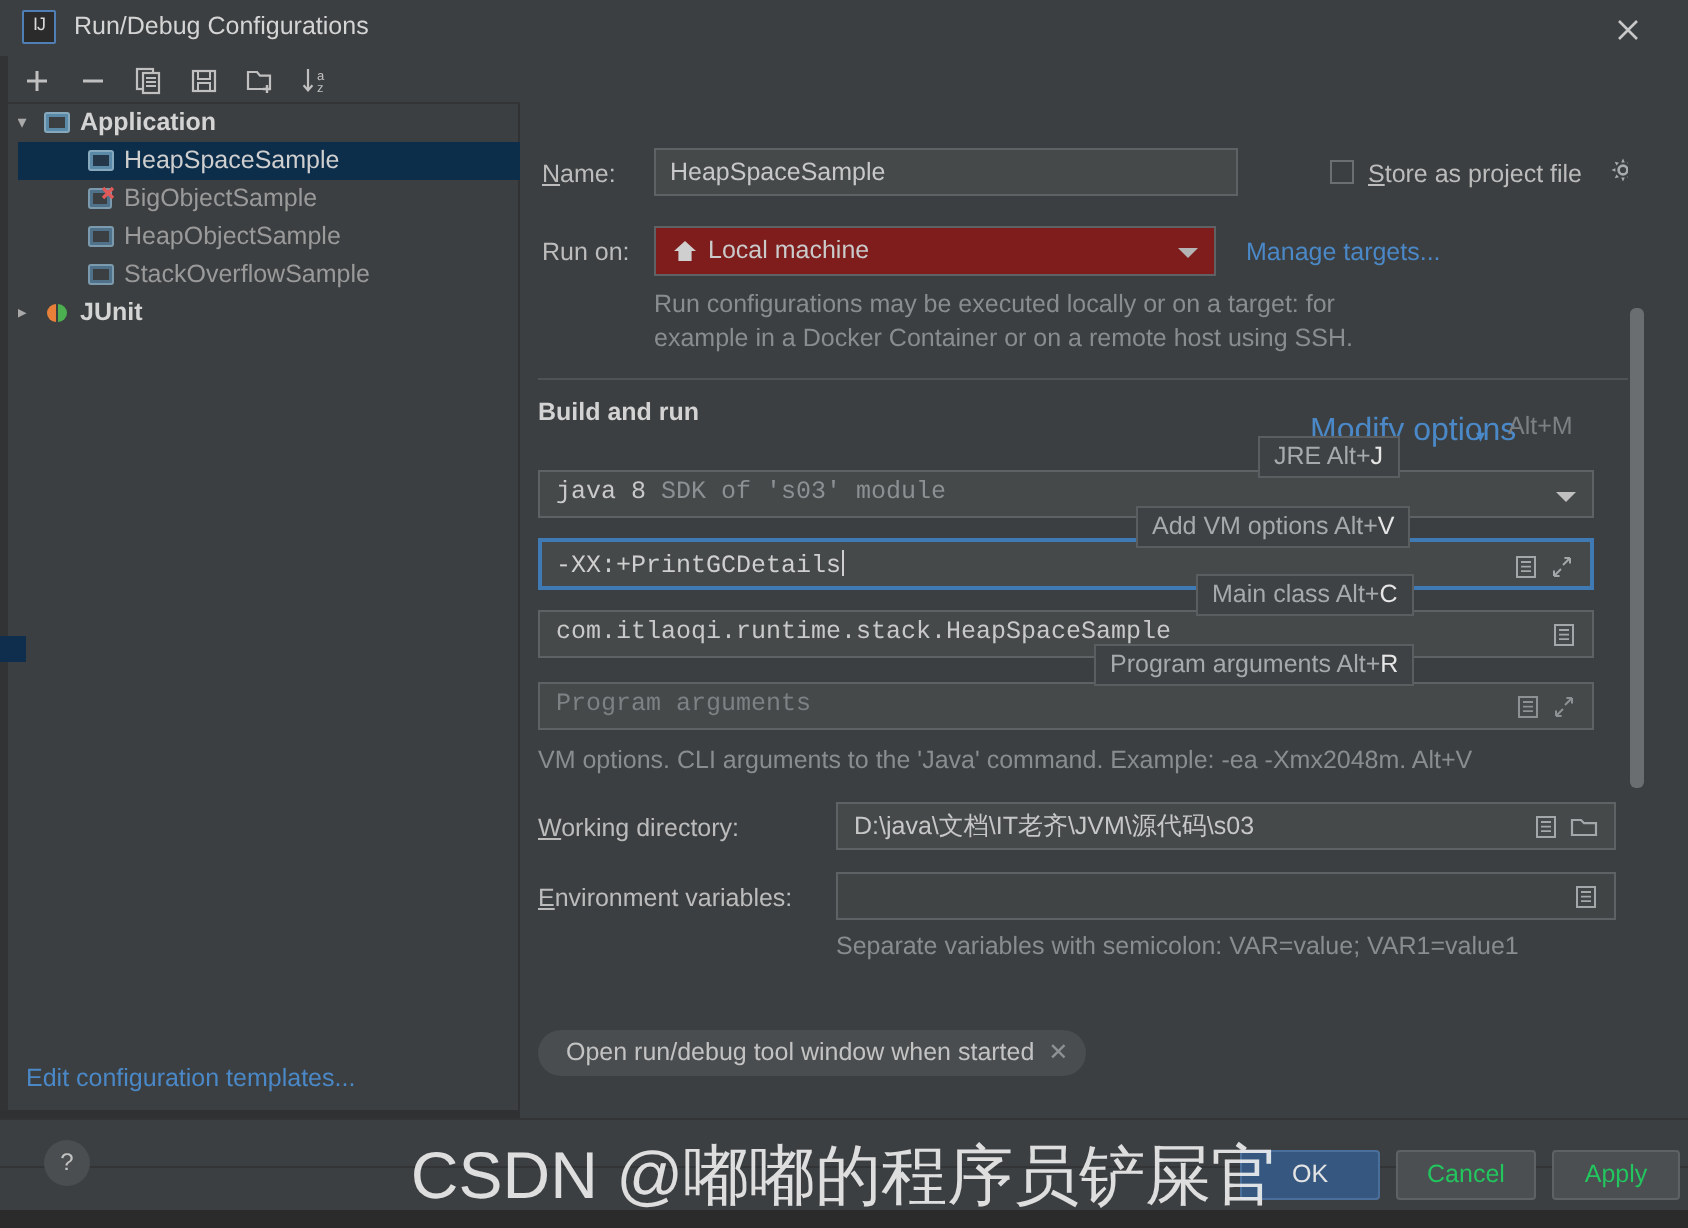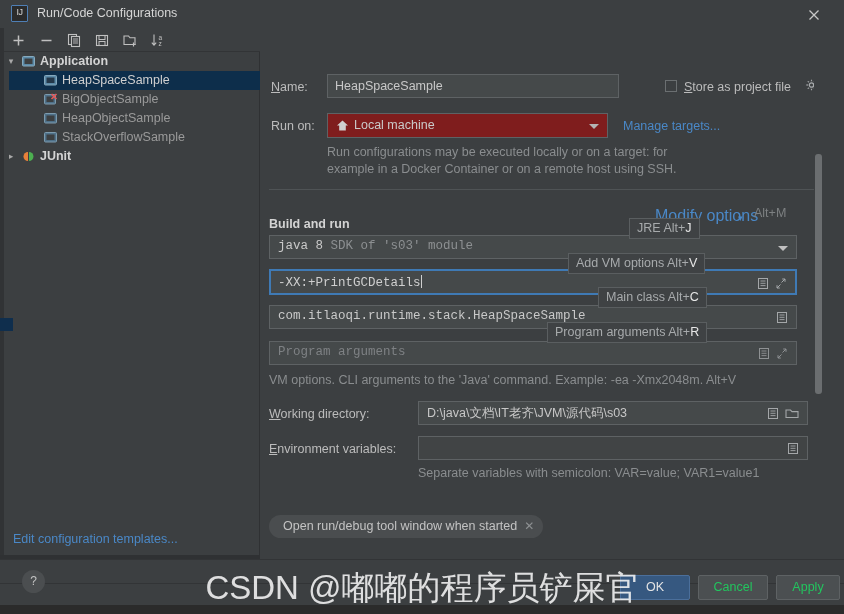--- a/index.html
+++ b/index.html
@@ -149,21 +149,21 @@
     position: absolute; left: 66px; top: 116px; width: 480px;
     color: #8a8d8f; font-size: 12.5px; line-height: 17px;
   }
 
   .sep-line {
     position: absolute; left: 8px; top: 161px; width: 546px; height: 1px;
     background: #4f5355;
   }
 
   .build-run-title {
-    position: absolute; left: 8px; top: 189px;
+    position: absolute; left: 8px; top: 171px;
     color: #d3d3d3; font-weight: bold; font-size: 12.5px;
   }
   .modify-options {
     position: absolute; left: 394px; top: 179px;
     color: #4a88c7; font-size: 16px; cursor: pointer;
   }
   .modify-caret {
     position: absolute; left: 477px; top: 185px;
     color: #4a88c7; font-size: 9px; cursor: pointer;
   }
@@ -312,21 +312,21 @@
     white-space: nowrap;
   }
 </style>
 </head>
 <body>
 
 <div id="app">
 
   <div class="titlebar">
     <div class="title-icon"></div>
-    <div class="title-text">Run/Code Configurations</div>
+    <div class="title-text">Run/Debug Configurations</div>
     <div class="close-btn">
       <svg width="16" height="16" viewBox="0 0 16 16">
         <path d="M3.5 3.5 L12.5 12.5 M12.5 3.5 L3.5 12.5" stroke="#c8c8c8" stroke-width="1.3" fill="none"></path>
       </svg>
     </div>
   </div>
 
   <div class="leftpanel">
 
     <div class="toolbar">

